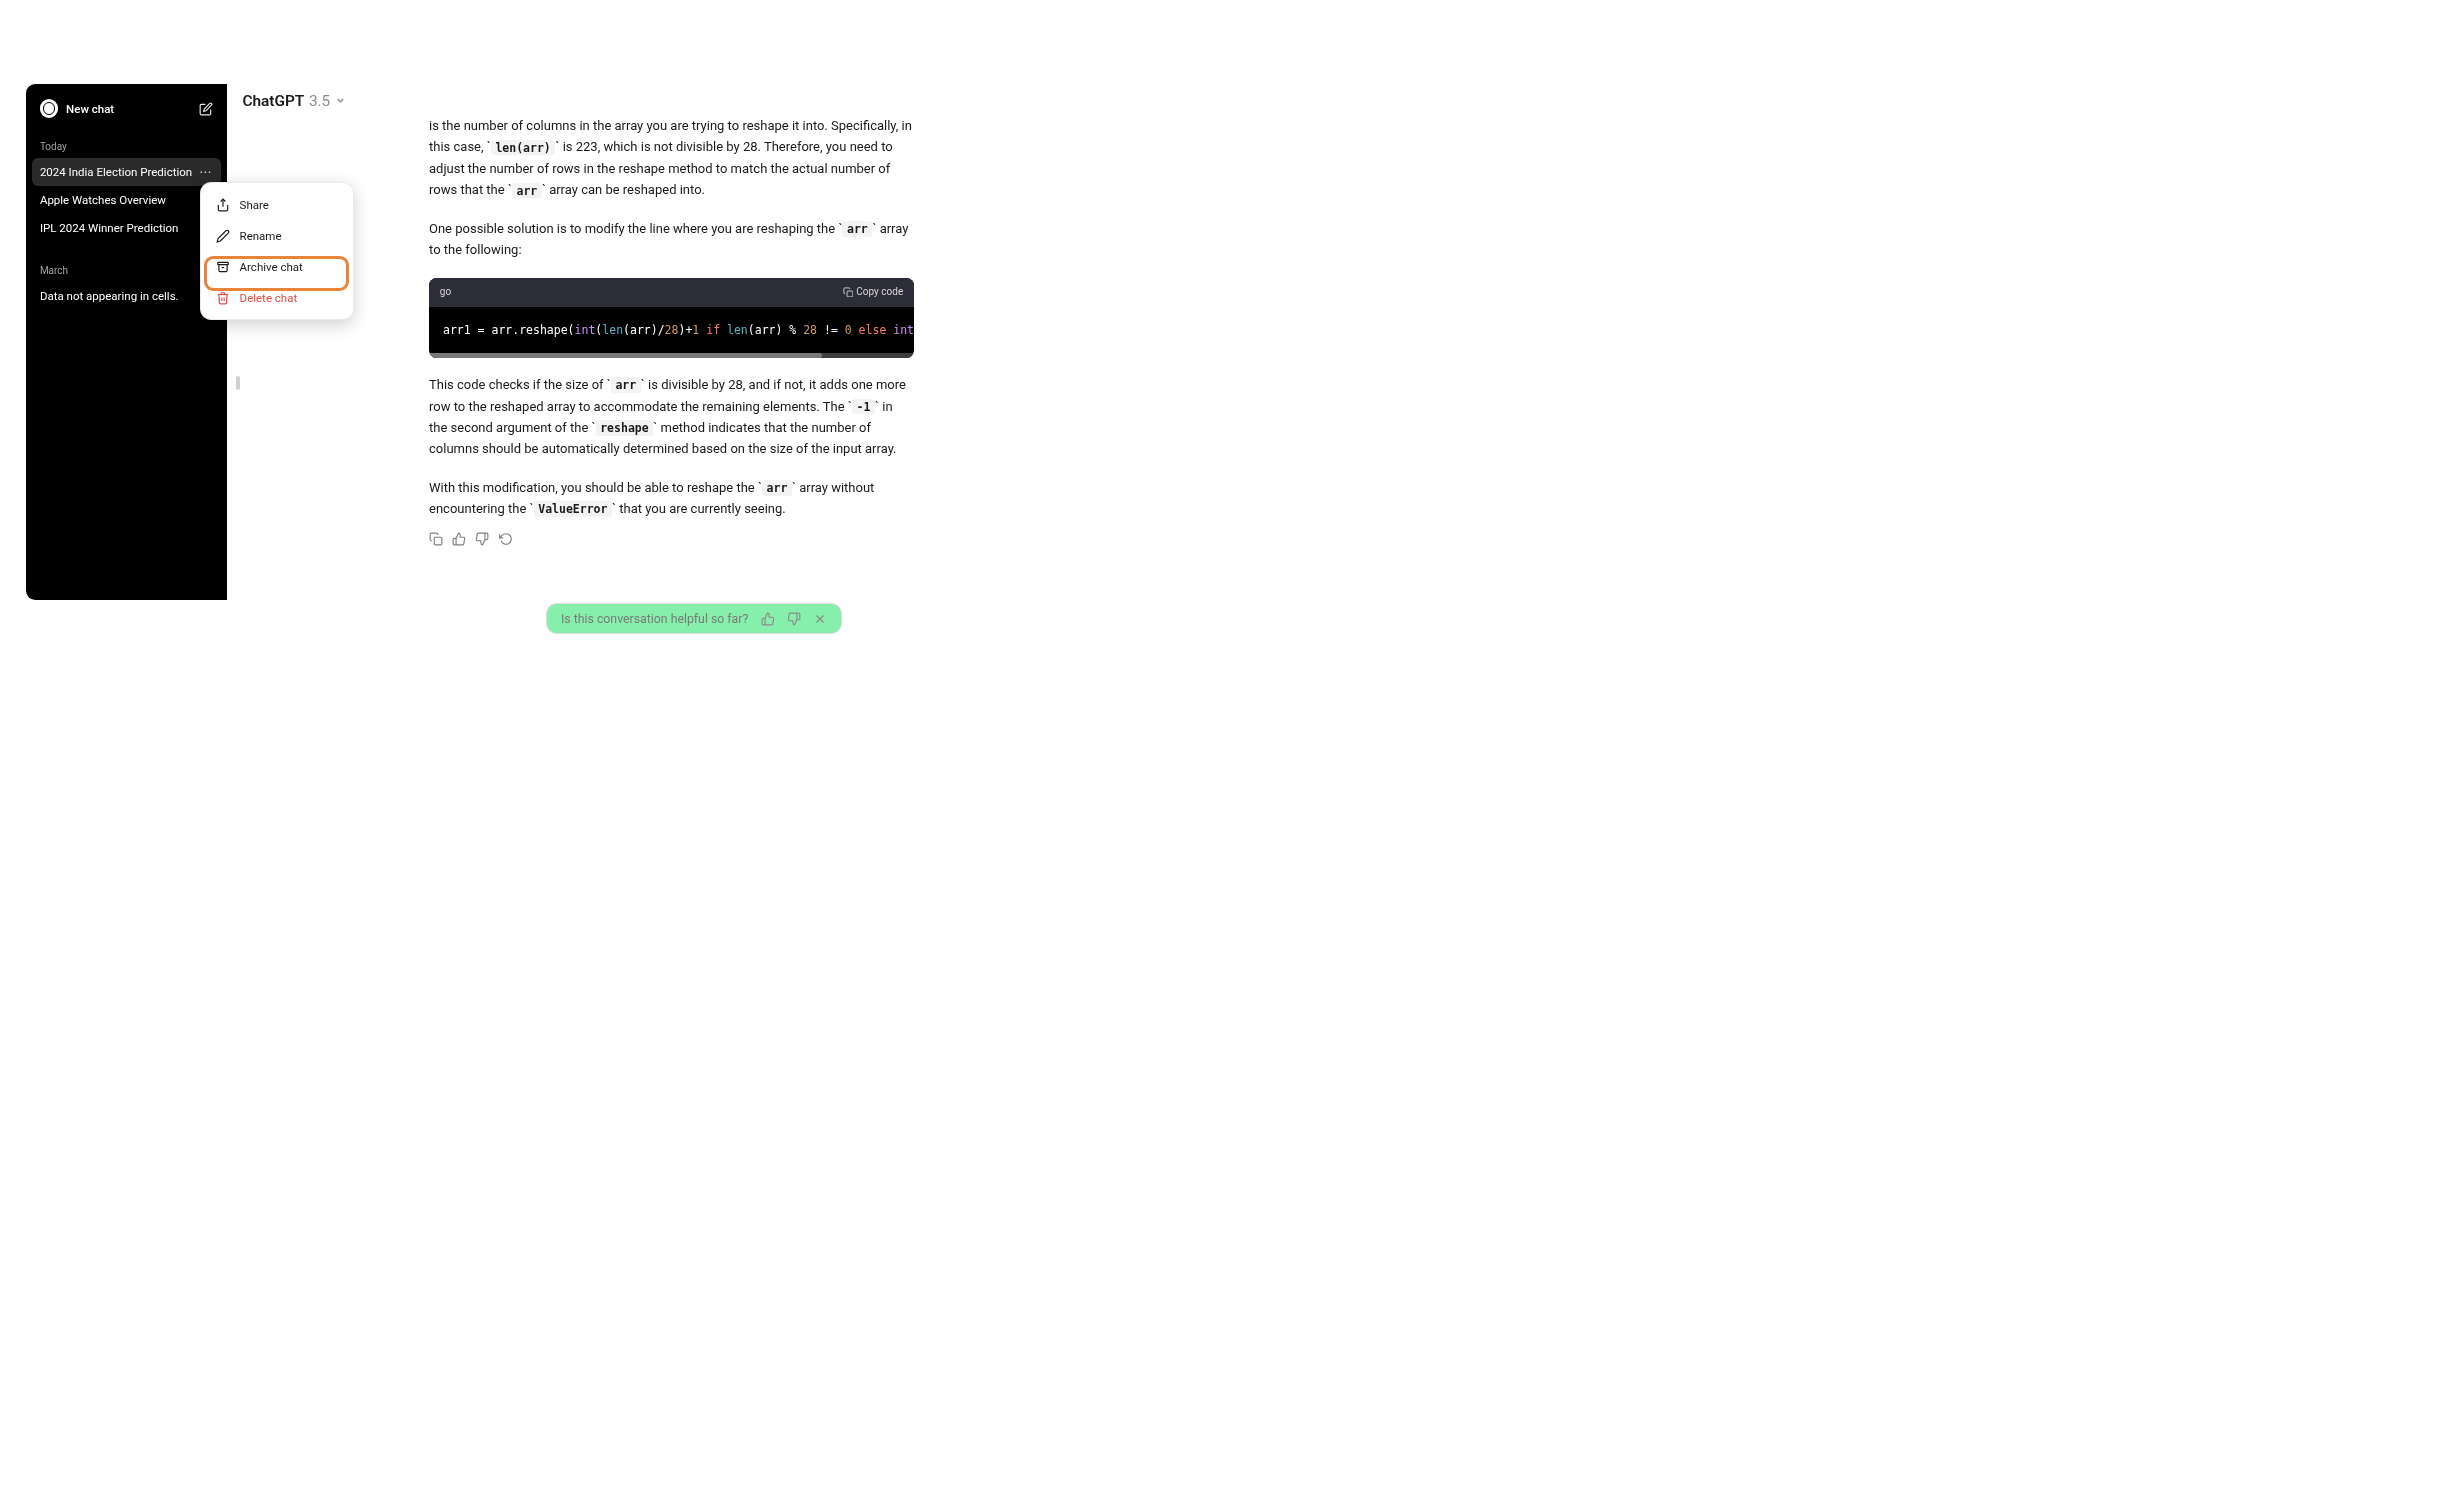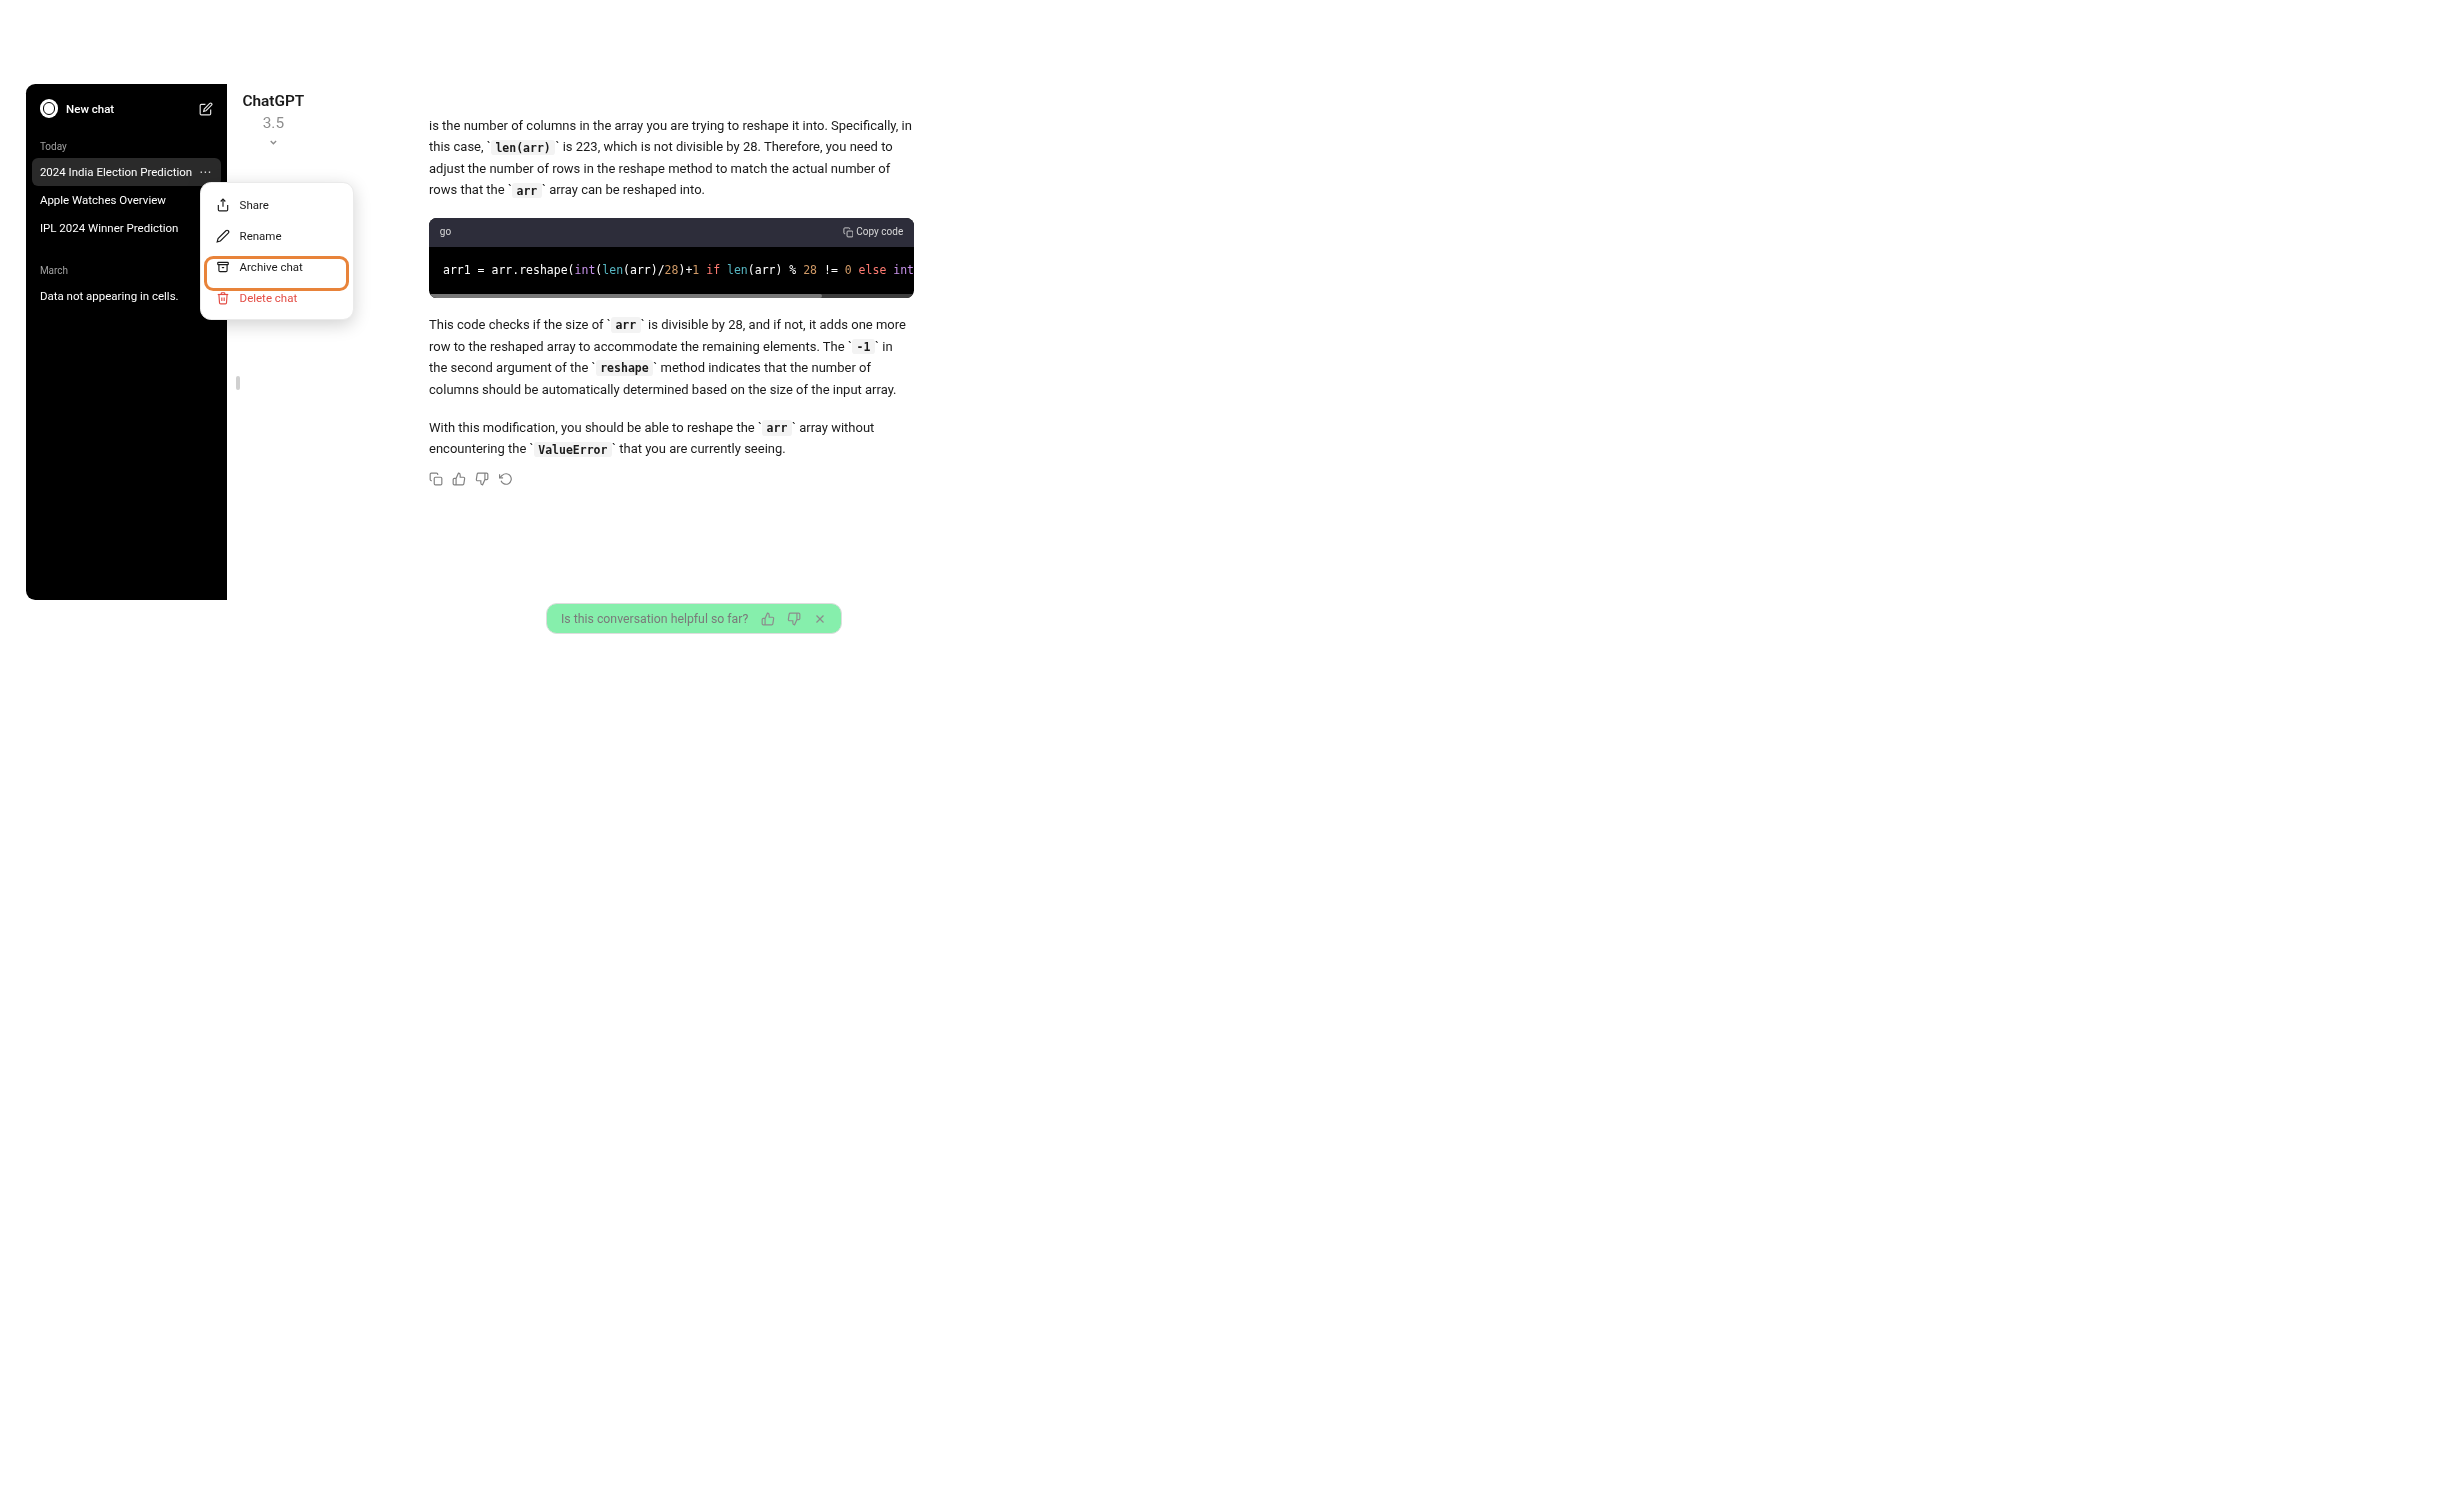--- a/index.html
+++ b/index.html
@@ -96,21 +96,20 @@
       width: 708px;
     }
     .model-switcher {
       display: inline-flex;
       align-items: center;
       gap: 4.6px;
       padding: 7.7px 15.4px;
       font-size: 15.4px;
       font-weight: 600;
       color: #1a1a1a;
-      flex-direction: column;
     }
     .model-version {
       color: #8e8e8e;
       font-weight: 400;
     }
     .chevron-down-small {
       width: 10.8px;
       height: 10.8px;
       opacity: 0.5;
     }
@@ -328,20 +327,23 @@
         </svg>
       <span>Delete chat</span>
     </div>
   </div>
 
   <div class="highlight-ring"></div>
 
   <div class="message-area">
     <p>
       <span>is the number of columns in the array you are trying to reshape it into. Specifically, in this case, </span>`<code>len(arr)</code>`<span> is 223, which is not divisible by 28. Therefore, you need to adjust the number of rows in the reshape method to match the actual number of rows that the </span>`<code>arr</code>`<span> array can be reshaped into.</span>
+    </p>
+    <p>
+      <span>One possible solution is to modify the line where you are reshaping the </span>`<code>arr</code>`<span> array to the following:</span>
     </p>
 
     <div class="code-block">
       <div class="code-header">
         <span>go</span>
         <span class="copy-code">
           <svg viewBox="0 0 24 24" width="10.8" height="10.8" fill="none" stroke="currentColor" stroke-width="2">
               <rect x="9" y="9" width="13" height="13" rx="2"></rect>
               <path d="M5 15H4a2 2 0 0 1-2-2V4a2 2 0 0 1 2-2h9a2 2 0 0 1 2 2v1"></path>
             </svg>

